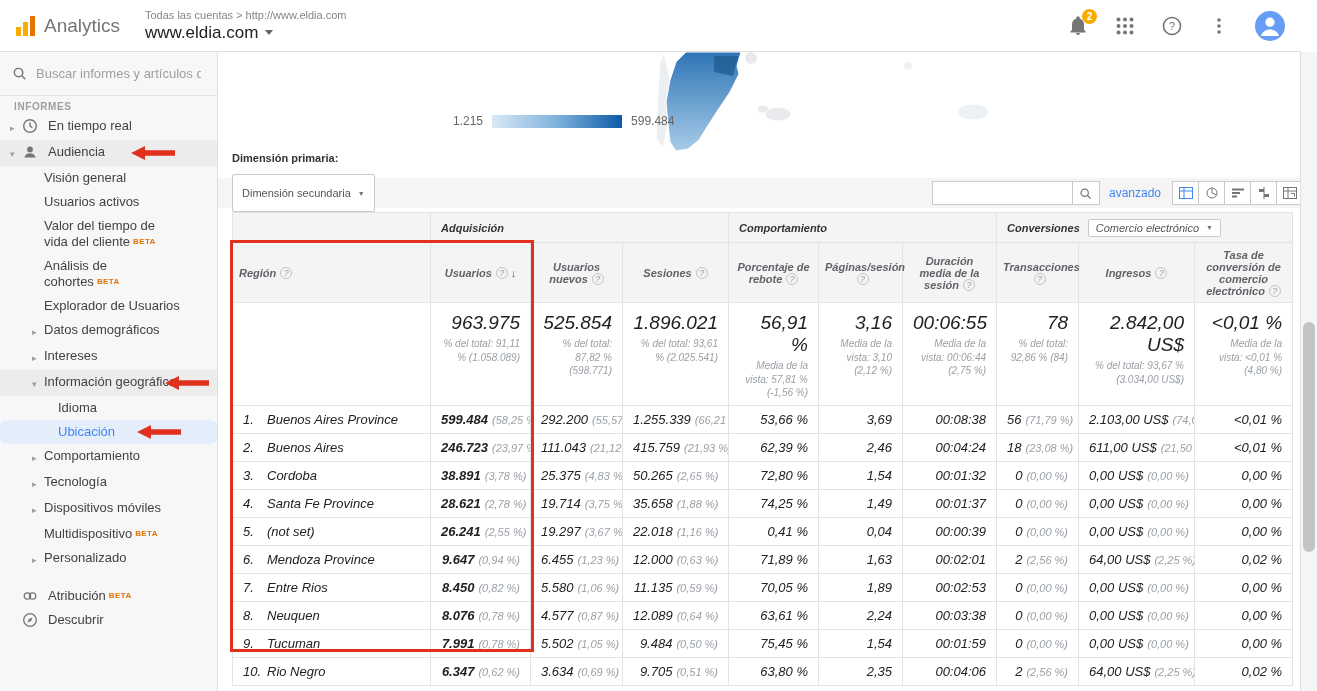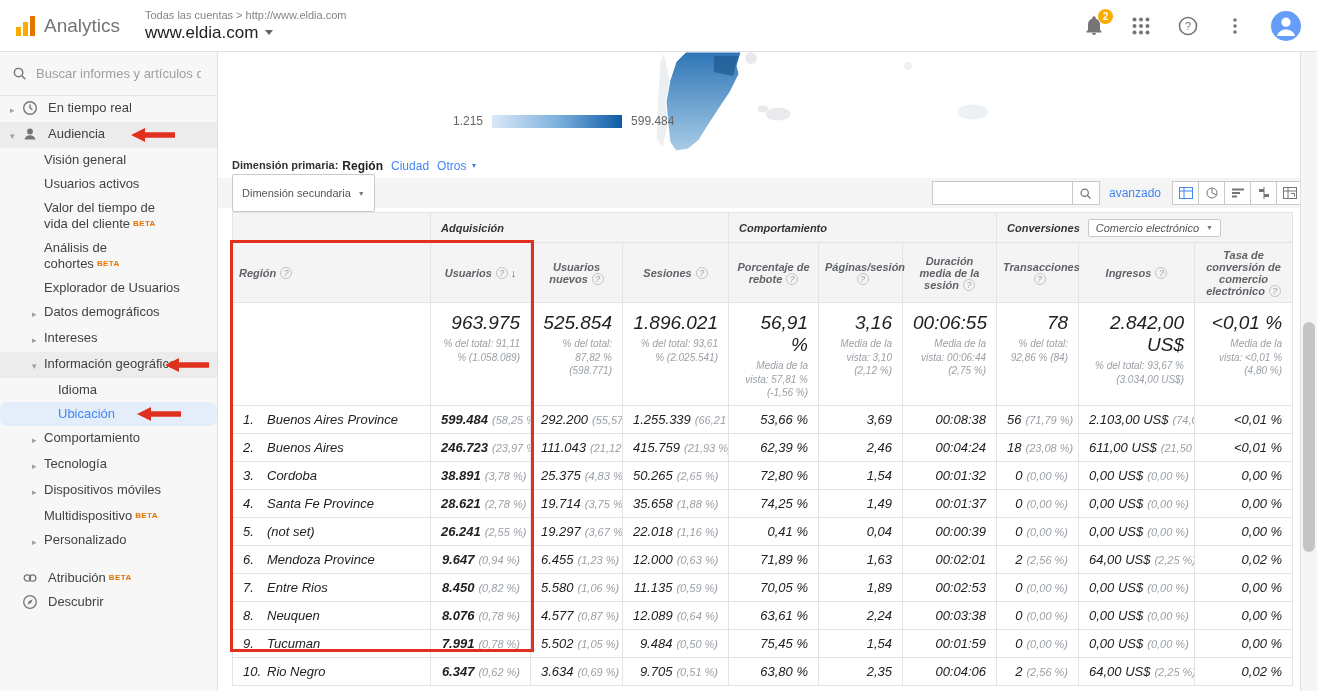--- a/index.html
+++ b/index.html
@@ -1,21 +1,21 @@
 <!DOCTYPE html>
 <html><head>
 <meta charset="utf-8">
 <style>
   * { margin:0; padding:0; box-sizing:border-box; }
   html,body { width:1317px; height:691px; overflow:hidden; }
   body { font-family:"Liberation Sans", sans-serif; background:#fff; color:#333; font-size:13px; }
   .app { position:relative; width:1317px; height:691px; background:#fff; }
 
   
-  .topbar { position:absolute; top:0; left:0; right:0; height:52px; background:#fff; border-bottom:1px solid #e0e0e0; display:flex; align-items:center; padding:0 16px; z-index:10; }
+  .topbar { position:absolute; top:0; left:0; right:16px; height:52px; background:#fff; border-bottom:1px solid #e0e0e0; display:flex; align-items:center; padding:0 16px; z-index:10; }
   .logo { display:flex; align-items:center; gap:9px; width:120px; cursor:pointer; }
   .logo-bars { display:flex; align-items:flex-end; gap:2px; height:20px; }
   .logo-bars i { width:5px; display:block; background:#f9ab00; }
   .logo-bars .b1 { height:9px; } .logo-bars .b2 { height:14px; } .logo-bars .b3 { height:20px; background:#e37400; }
   .logo-text { font-size:19px; color:#757575; }
   .crumb-block { margin-left:9px; }
   .crumb { font-size:11px; color:#80868b; cursor:pointer; }
   .prop { display:flex; align-items:center; gap:7px; font-size:17px; color:#202124; margin-top:2px; cursor:pointer; }
   .tri { width:0; height:0; border-left:4px solid transparent; border-right:4px solid transparent; border-top:5px solid #5f6368; }
   .top-icons { margin-left:auto; display:flex; align-items:center; gap:25px; }
@@ -50,21 +50,21 @@
   [data-name="sidebar-item-informacion-geografica"] .red-arrow { right:8px; }
   [data-name="sidebar-item-ubicacion"] .red-arrow { right:36px; }
 
   
   .main { position:absolute; top:52px; left:218px; width:1099px; bottom:0; background:#fff; }
   .map-area { position:relative; height:100px; background:#fff; overflow:hidden; }
   .map-area svg.map { position:absolute; inset:0; width:1099px; height:100px; }
   .legend { position:absolute; left:235px; top:62px; display:flex; align-items:center; gap:9px; font-size:12px; color:#666; }
   .legend-bar { width:130px; height:13px; background:linear-gradient(to right,#d9e8f6,#7fb2dc,#0d5aa7); }
 
-  .dim-bar { height:26px; display:flex; align-items:center; gap:4px; padding-left:14px; }
+  .dim-bar { height:26px; display:flex; align-items:flex-start; gap:25px; padding-left:14px;flex-direction:column; }
   .dim-label { font-size:11px; font-weight:bold; color:#333; }
   .dim-opt { font-size:12px; color:#4285f4; cursor:pointer; display:inline-flex; align-items:center; gap:4px; margin-right:8px; }
   .dim-opt.sel { color:#202124; font-weight:bold; cursor:default; }
   .mini-caret { font-size:7px; color:#757575; }
   .mini-caret.blue { color:#4285f4; }
 
   .toolbar { height:30px; background:#f5f5f5; display:flex; align-items:center; padding:0 14px; }
   .sec-dim { display:inline-flex; align-items:center; gap:7px; background:#fff; border:1px solid #c9c9c9; border-radius:2px; font-size:11px; color:#555; padding:12px 9px; cursor:pointer; font-family:inherit; }
   .toolbar-right { margin-left:auto; display:flex; align-items:center; }
   .tb-search { width:140px; height:24px; border:1px solid #c9c9c9; border-right:none; background:#fff; padding:0 6px; font-size:12px; font-family:inherit; outline:none; }
@@ -166,20 +166,21 @@
   </header>
 
   <aside class="sidebar" data-name="sidebar">
     <div class="sb-search" data-name="sidebar-search">
       <svg width="15" height="15" viewBox="0 0 16 16" data-name="search-icon">
           <circle cx="7" cy="7" r="4.5" fill="none" stroke="#757575" stroke-width="1.5"></circle>
           <line x1="10.5" y1="10.5" x2="14.2" y2="14.2" stroke="#757575" stroke-width="1.5"></line>
         </svg>
       <input data-name="search-input" placeholder="Buscar informes y artículos de" style="">
     </div>
+    <div class="sb-section" data-name="reports-section-label">INFORMES</div>
     <nav class="sb-nav" data-name="sidebar-nav">
         <div class="sb-item lvl0" data-name="sidebar-item-en-tiempo-real">
           <span class="caret" data-name="chevron-right-icon">▸</span>
           <span class="sb-icon" data-name="clock-icon"><svg viewBox="0 0 16 16">
               <circle cx="8" cy="8" r="6.3" fill="none" stroke="#757575" stroke-width="1.4"></circle>
               <path d="M8 4.6V8l2.4 1.6" fill="none" stroke="#757575" stroke-width="1.4"></path>
             </svg></span>
           <span class="sb-label" data-name="sidebar-item-label">En tiempo real</span>
         </div>
         <div class="sb-item lvl0 hl" data-name="sidebar-item-audiencia">

